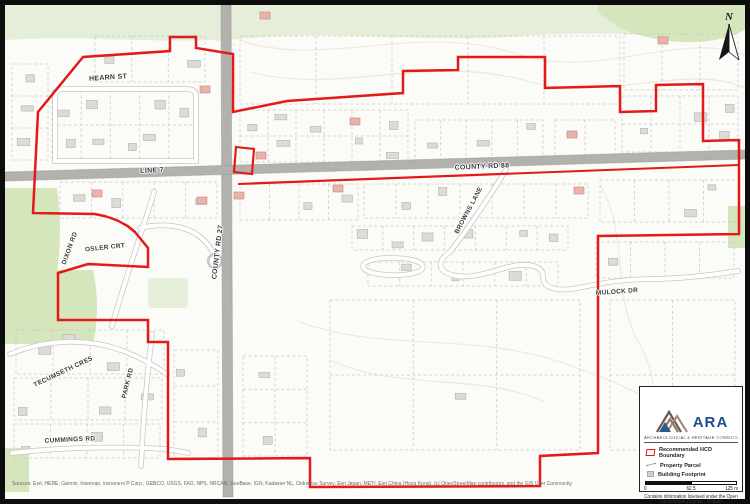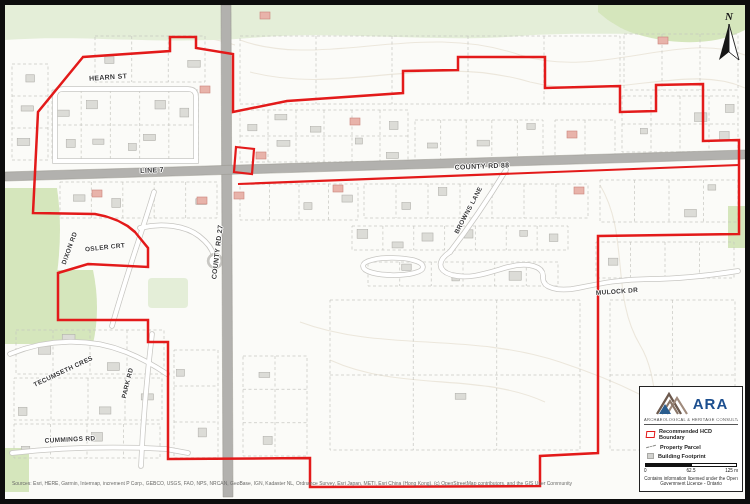--- a/index.html
+++ b/index.html
@@ -41,21 +41,21 @@
   .lb9{left:127px;top:383px;transform:translate(-50%,-50%) rotate(-76deg);}
   .lb10{left:70px;top:439px;transform:translate(-50%,-50%) rotate(-3deg);}
 
   
   #north{position:absolute;left:705px;top:8px;width:40px;height:58px;}
   #north .n{position:absolute;left:20px;top:2px;font:italic 700 11px "Liberation Serif",serif;color:#161616;}
 
   
   #legend{position:absolute;left:639px;top:386px;width:104px;height:106px;box-sizing:border-box;
     background:#fff;border:1.2px solid #222;padding:3px 4px 2px 4px;font-size:5.5px;color:#222;}
-  #legend .logo-row{display:flex;align-items:center;justify-content:center;gap:3px;height:26px;}
+  #legend .logo-row{display:flex;align-items:center;justify-content:center;gap:3px;height:26px;margin-top:18px;}
   #legend .ara{font-size:15px;font-weight:bold;color:var(--blue);letter-spacing:1px;}
   #legend .tagline{font-size:4px;letter-spacing:.35px;color:#555;text-align:center;white-space:nowrap;
     overflow:hidden;margin-top:1px;}
   #legend .div{border-top:.8px solid #555;margin:2px 0 3px 0;}
   #legend .item{display:flex;align-items:center;gap:4px;margin:0 0 3.5px 2px;font-weight:600;}
   .sw-red{width:9px;height:7px;border:1.5px solid var(--red);box-sizing:border-box;flex:none;transform:skewX(-6deg);}
   .sw-dash{width:10px;height:0;border-top:1px dashed #8a8a86;flex:none;transform:rotate(-14deg);}
   .sw-bld{width:7px;height:6px;background:#d2d2cf;border:.7px solid #a9a9a5;box-sizing:border-box;flex:none;margin-left:1px;}
   #scalebar{position:relative;height:4px;margin:4px 1px 1px 1px;display:flex;}
   #scalebar .solid{width:50%;height:3.5px;background:#111;}

